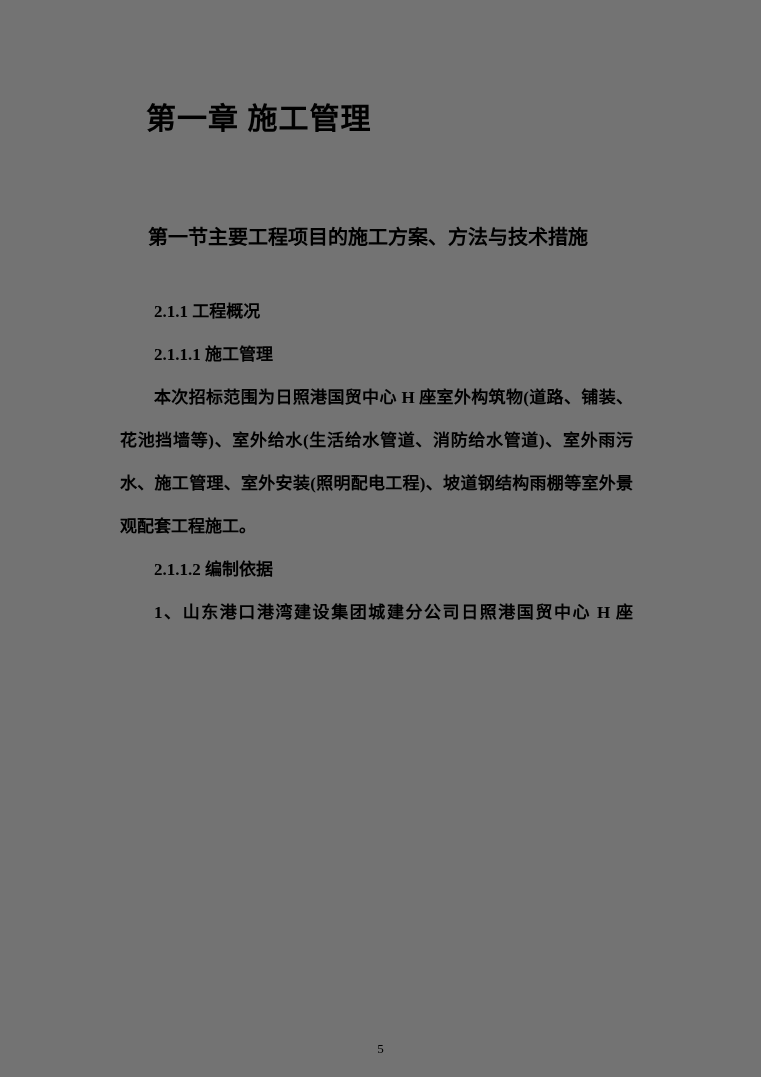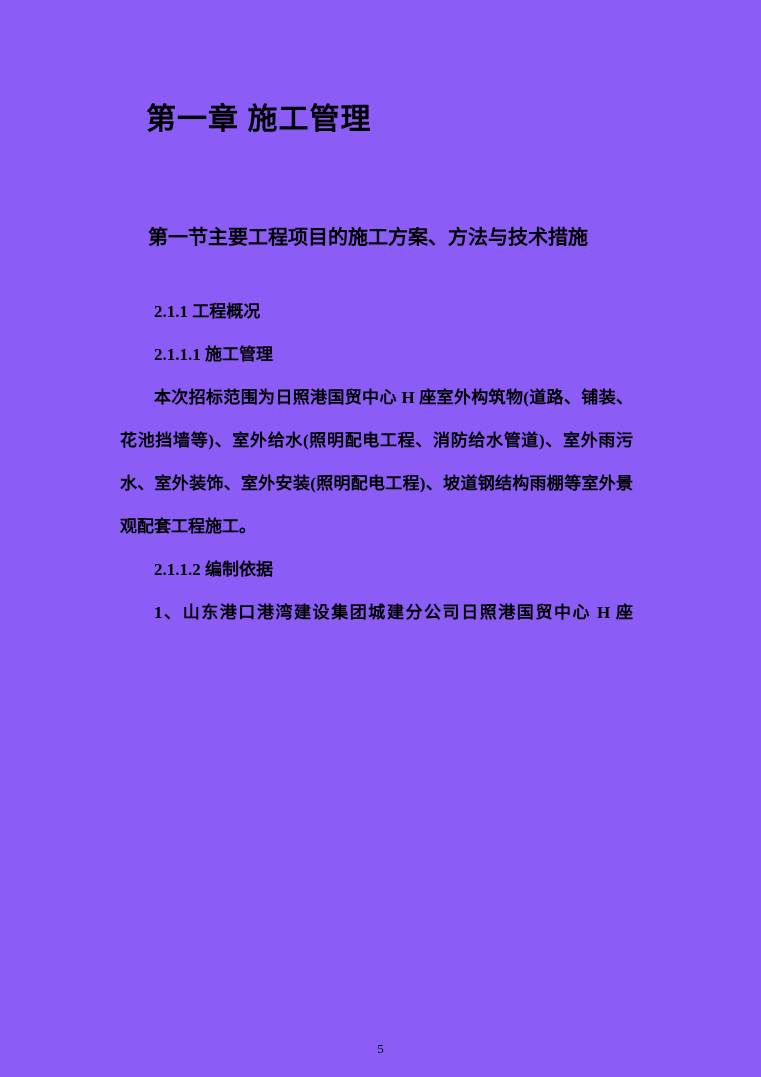--- a/index.html
+++ b/index.html
@@ -5,21 +5,21 @@
   html, body {
     margin: 0;
     padding: 0;
     background: #ffffff;
   }
   .page {
     position: relative;
     width: 761px;
     height: 1077px;
     margin: 0 auto;
-    background: #8b5cf6;
+    background: #737373;
     box-sizing: border-box;
     padding: 86px 128px 0 120px;
     font-family: "Liberation Serif", "DejaVu Serif", serif;
     color: #000000;
     overflow: hidden;
   }
   .chapter-title {
     margin: 14px 0 0 26px;
     font-size: 30px;
     font-weight: bold;
@@ -79,21 +79,21 @@
 
   <h2 class="section-title">第一节主要工程项目的施工方案、方法与技术措施</h2>
 
 
   <div class="doc-body">
 
     <p class="heading-line">2.1.1 工程概况</p>
 
     <p class="heading-line">2.1.1.1 施工管理</p>
 
-    <p class="para">本次招标范围为日照港国贸中心 H 座室外构筑物(道路、铺装、花池挡墙等)、室外给水(照明配电工程、消防给水管道)、室外雨污水、室外装饰、室外安装(照明配电工程)、坡道钢结构雨棚等室外景观配套工程施工。</p>
+    <p class="para">本次招标范围为日照港国贸中心 H 座室外构筑物(道路、铺装、花池挡墙等)、室外给水(生活给水管道、消防给水管道)、室外雨污水、施工管理、室外安装(照明配电工程)、坡道钢结构雨棚等室外景观配套工程施工。</p>
 
 
     <p class="heading-line">2.1.1.2 编制依据</p>
 
     <p class="para stretch-last">1、山东港口港湾建设集团城建分公司日照港国贸中心 H 座</p>
 
   </div>
 
   <div class="page-footer">
     <span>5</span>

